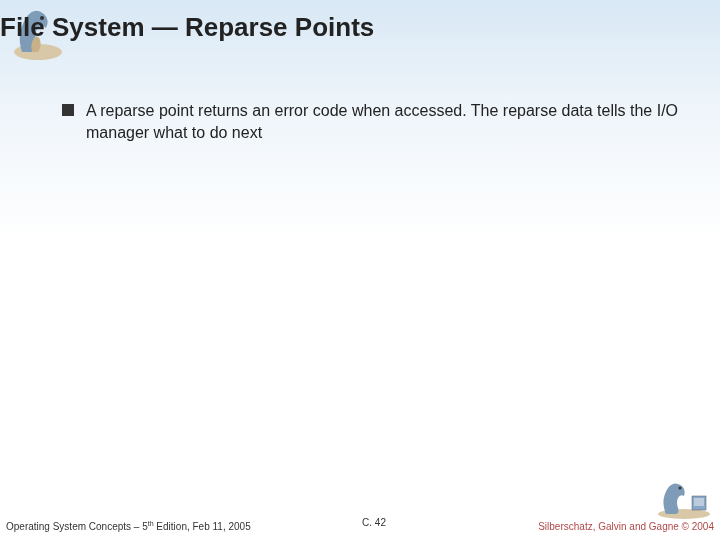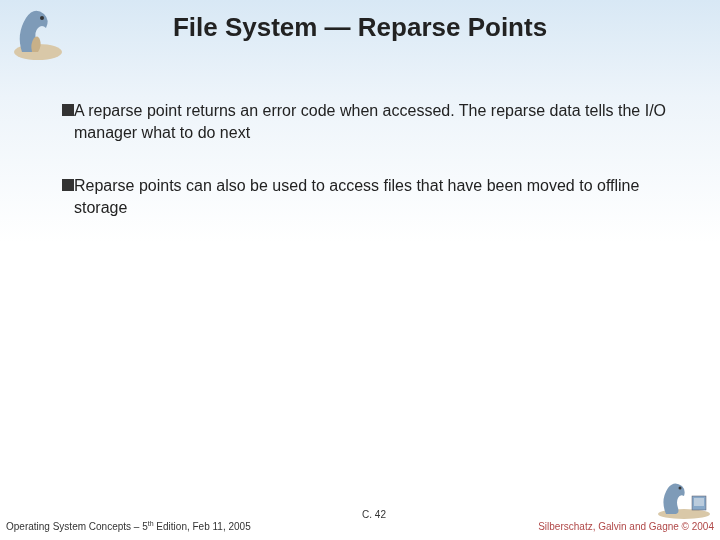--- a/index.html
+++ b/index.html
@@ -15,79 +15,76 @@
     width: 62px; height: 58px;
   }
   .logo-br {
     position: absolute;
     bottom: 20px; right: 6px;
     width: 70px; height: 42px;
   }
   .title {
     position: absolute;
     top: 12px; left: 0; right: 0;
-    text-align: center;
+    text-align: left;
     font-size: 26px;
     font-weight: bold;
     color: #222;
   }
   .content {
     position: absolute;
     top: 100px;
     left: 62px;
     right: 40px;
   }
   .bullet-item {
     display: flex;
     align-items: flex-start;
+    gap: 12px;
     margin-bottom: 32px;
     font-size: 16px;
     color: #222;
     line-height: 1.35;
   }
   .bullet-square {
     width: 12px; height: 12px;
     background: #333;
     flex: 0 0 12px;
     margin-top: 4px;
   }
   .footer {
     position: absolute;
     bottom: 8px; left: 0; right: 0;
     height: 16px;
     font-size: 10px;
     color: #333;
   }
   .footer-left { position: absolute; left: 6px; bottom: 0; }
   .footer-left sup { font-size: 7px; }
-  .footer-center { position: absolute; left: 0; right: 0; text-align: center; bottom: 12px; margin-left: 28px; }
+  .footer-center { position: absolute; left: 0; right: 0; text-align: center; bottom: 4px; margin-left: 28px; }
   .footer-right { position: absolute; right: 6px; bottom: 0; color: #b04848; }
 </style>
 </head>
 <body>
 
 <div class="logo-tl">
   <svg viewBox="0 0 62 58">
     <ellipse cx="34" cy="48" rx="24" ry="8" fill="#d9c8a8"></ellipse>
     <path d="M18 48 Q12 30 22 14 Q30 2 40 10 Q46 16 42 24 Q38 20 34 24 Q30 28 32 36 Q34 44 28 48 Z" fill="#7e9bb8"></path>
     <path d="M28 48 Q26 40 30 34 Q34 30 36 36 Q38 42 34 48 Z" fill="#c8b088"></path>
     <circle cx="38" cy="14" r="2" fill="#333"></circle>
   </svg>
 </div>
 
 <h1 class="title">File System — Reparse Points</h1>
 
 <div class="content">
   <div class="bullet-item">
     <div class="bullet-square"></div>
     <div>A reparse point returns an error code when accessed. The reparse data tells the I/O manager what to do next</div>
-  </div>
-  <div class="bullet-item">
-    <div class="bullet-square"></div>
-    <div>Reparse points can also be used to access files that have been moved to offline storage</div>
   </div>
 </div>
 
 <div class="logo-br">
   <svg viewBox="0 0 70 42">
     <ellipse cx="40" cy="36" rx="26" ry="5" fill="#d9c8a8"></ellipse>
     <path d="M22 36 Q16 22 24 10 Q30 2 38 8 Q42 12 40 18 Q36 16 34 20 Q32 24 34 30 Q36 36 30 36 Z" fill="#7e9bb8"></path>
     <rect x="48" y="18" width="14" height="14" fill="#88a8c8" stroke="#556" stroke-width="0.5"></rect>
     <rect x="50" y="20" width="10" height="8" fill="#bcd"></rect>
     <circle cx="36" cy="10" r="1.5" fill="#333"></circle>

